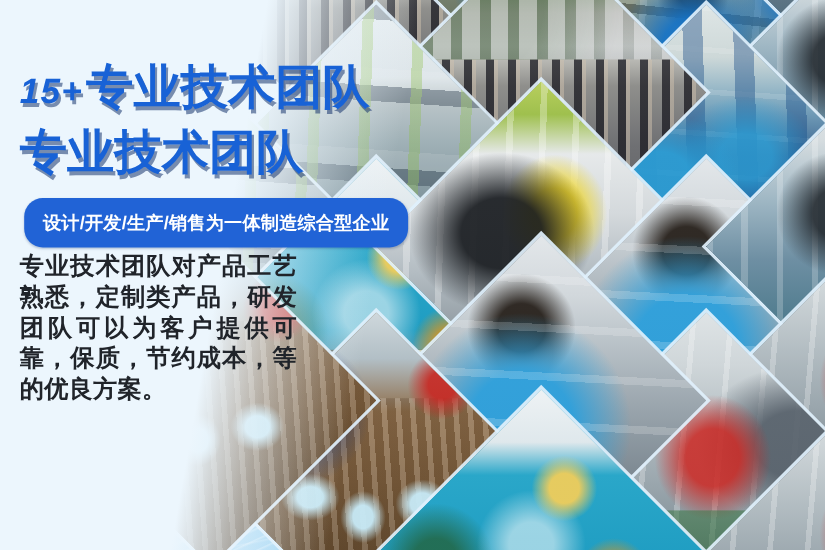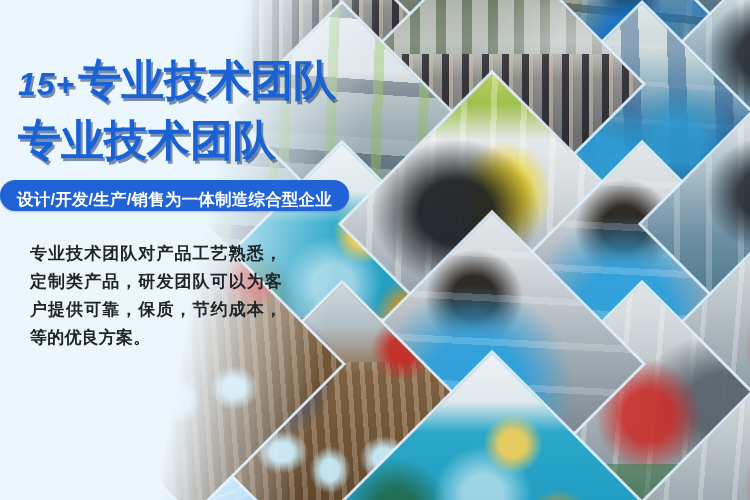--- a/index.html
+++ b/index.html
@@ -345,43 +345,43 @@
     font-size: 32px;
     letter-spacing: 1px;
     padding-right: 3px;
   }
   .headline .l2 {
     display: block;
   }
 
   .badge {
     position: absolute;
-    left: 0;
+    left: 22px;
     top: 180px;
-    height: 31px;
+    height: 45px;
     padding: 0 17px;
     display: flex;
-    align-items: flex-end;
+    align-items: center;
     border-radius: 17px;
     background: #2163d6;
     color: #ffffff;
     font-size: 16.5px;
     font-weight: bold;
     letter-spacing: 0.2px;
     white-space: nowrap;
     box-shadow: 0 1px 2px rgba(20,50,110,0.25);
   }
 
   .body-copy {
     position: absolute;
     left: 18px;
     top: 228px;
     width: 252px;
-    margin: 12px;
-    font-size: 17px;
+    margin: 0;
+    font-size: 22px;
     line-height: 28px;
     font-weight: bold;
     color: #20242a;
     letter-spacing: 0.2px;
     text-align: justify;
   }
 </style>
 </head>
 <body>
 

